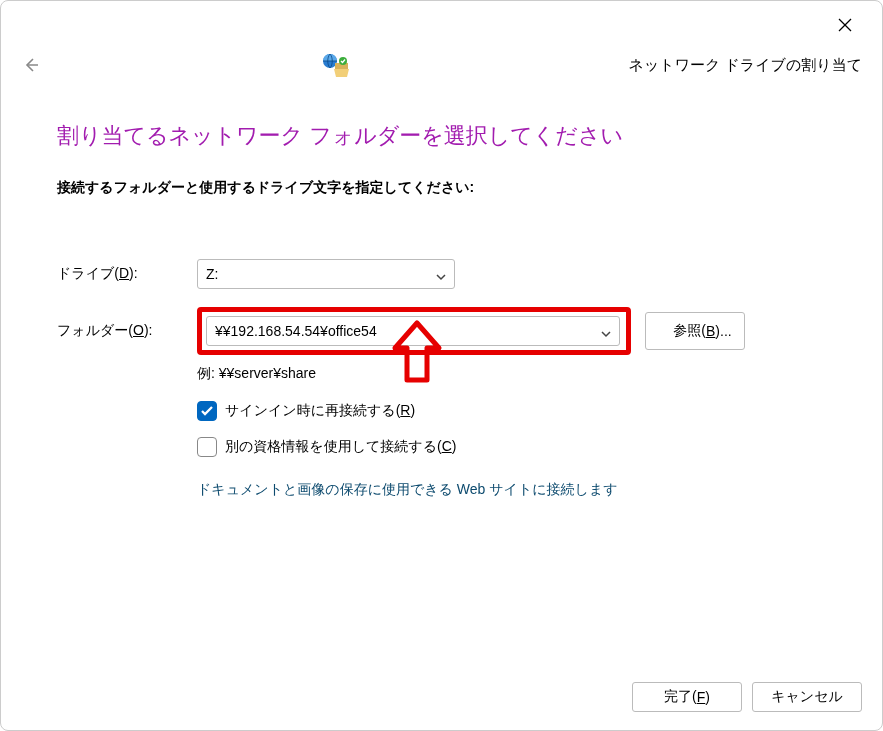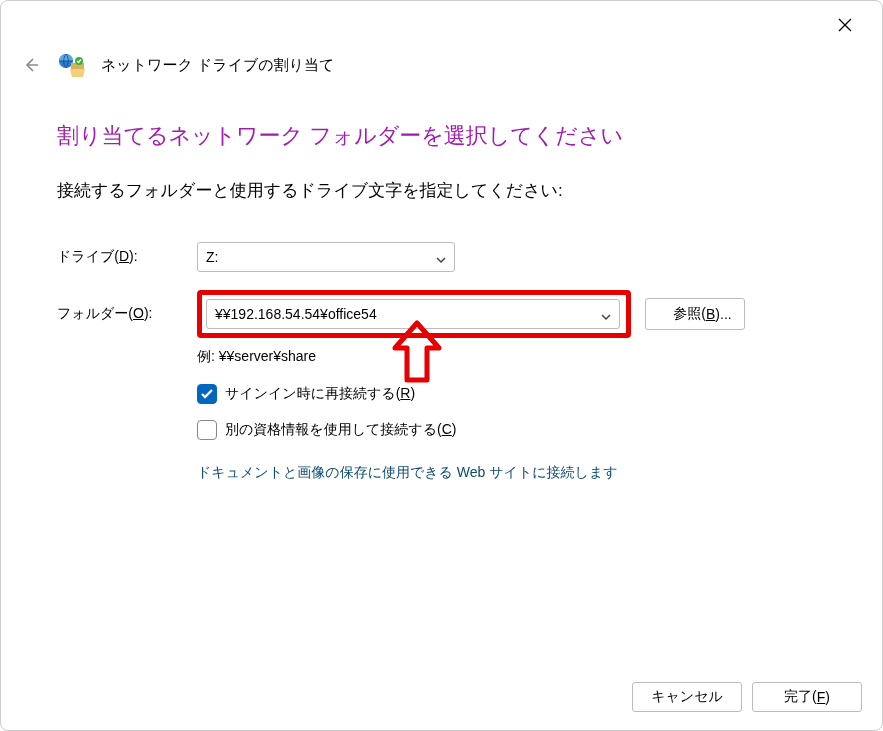--- a/index.html
+++ b/index.html
@@ -36,20 +36,21 @@
   .close-btn svg { width: 14px; height: 14px; stroke: #000; stroke-width: 1.2; }
 
   .header-row {
     position: absolute;
     top: 50px;
     left: 20px;
     right: 20px;
     display: flex;
     align-items: center;
     gap: 16px;
+    justify-content: space-between;
   }
   .back-arrow {
     width: 20px; height: 20px;
     display:flex;align-items:center;justify-content:center;
     cursor: pointer;
     color:#888;
   }
   .back-arrow svg{width:18px;height:18px;stroke:#888;stroke-width:1.6;fill:none;}
   .header-icon {
     width: 28px; height: 28px;
@@ -66,22 +67,23 @@
     left: 56px;
     right: 40px;
     bottom: 80px;
   }
   .heading {
     color: #a21caf;
     font-size: 22px;
     margin-bottom: 28px;
   }
   .instruction {
-    font-size: 17px;
-    margin-bottom: 40px;
+    font-size: 14px;
+    margin-bottom: 62px;
+    font-weight: bold;
   }
   .form-row {
     display: flex;
     align-items: center;
     margin-bottom: 18px;
     position: relative;
   }
   .form-label {
     width: 140px;
     font-size: 14px;
@@ -119,21 +121,21 @@
     border: 1px solid #bbb;
     border-radius: 3px;
     background: #fff;
     display: flex;
     align-items: center;
     justify-content: space-between;
     padding: 4px 8px;
   }
   .browse-btn {
     width: 100px;
-    height: 32px;
+    height: 38px;
     border: 1px solid #bbb;
     border-radius: 3px;
     background: #fff;
     display:flex;align-items:center;justify-content:center;
     cursor:pointer;
     padding-left:15px;
   }
   .indent-col {
     margin-left: 140px;
     position: relative;
@@ -291,19 +293,19 @@
 
     <a class="link">ドキュメントと画像の保存に使用できる Web サイトに接続します</a>
   </div>
 
   <svg class="annotation-arrow" viewBox="0 0 60 70">
     <path d="M30 5 L52 30 L40 30 L40 62 L20 62 L20 30 L8 30 Z" fill="none" stroke="#e60000" stroke-width="5" stroke-linejoin="round"></path>
   </svg>
 </div>
 
 <div class="footer">
-  <div class="footer-btn">キャンセル</div>
   <div class="footer-btn">
     <span>完了(</span>
       <span class="underline">F</span>
       <span>)</span>
   </div>
+  <div class="footer-btn">キャンセル</div>
 </div>
 
 </body></html>

